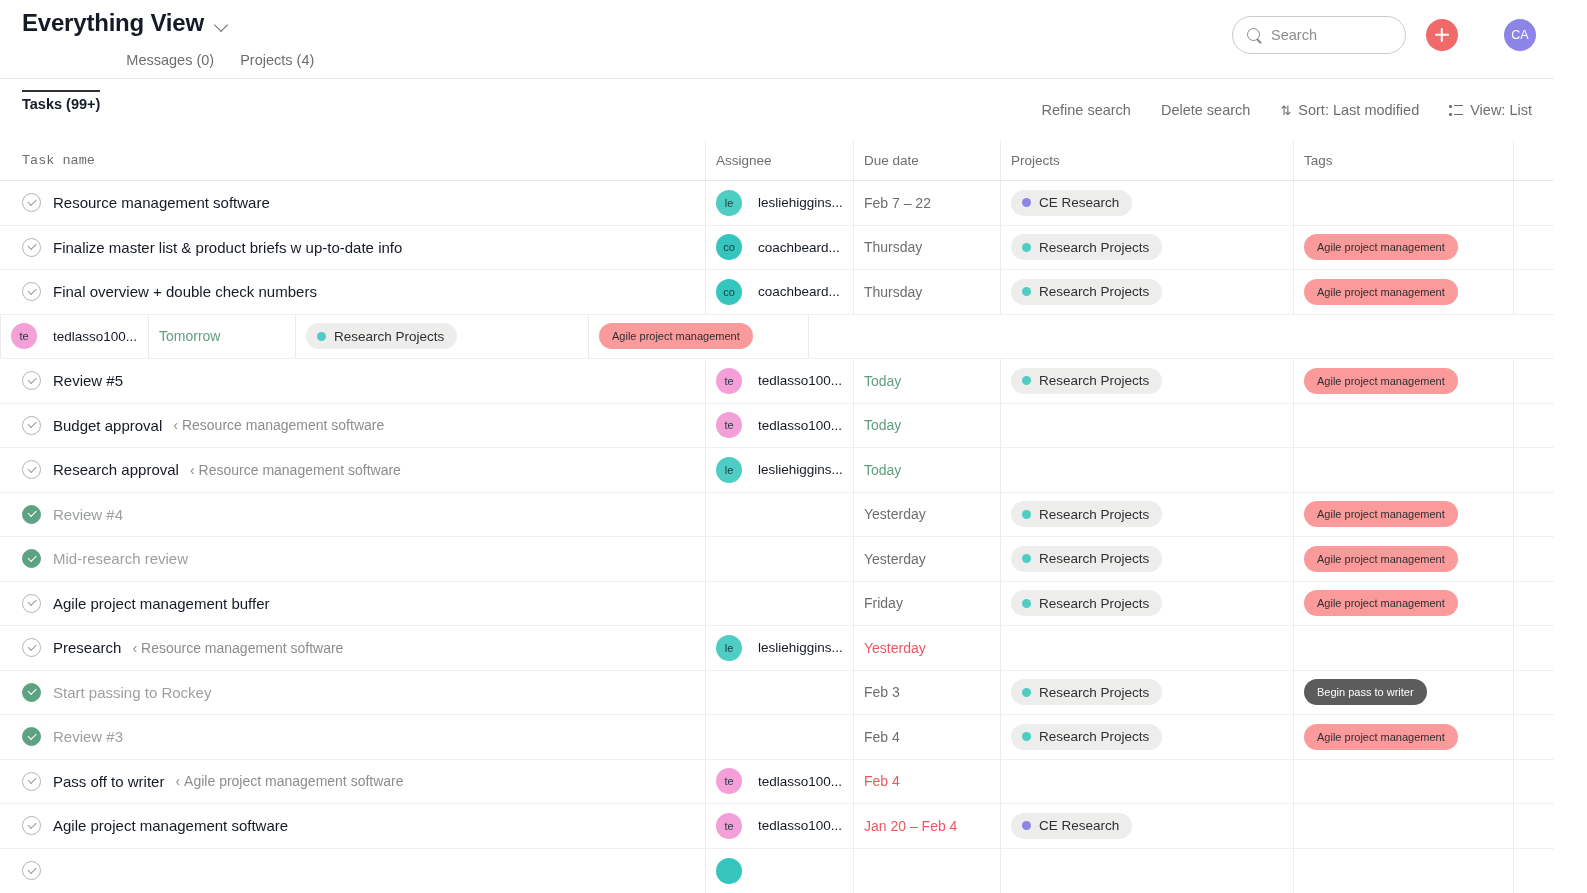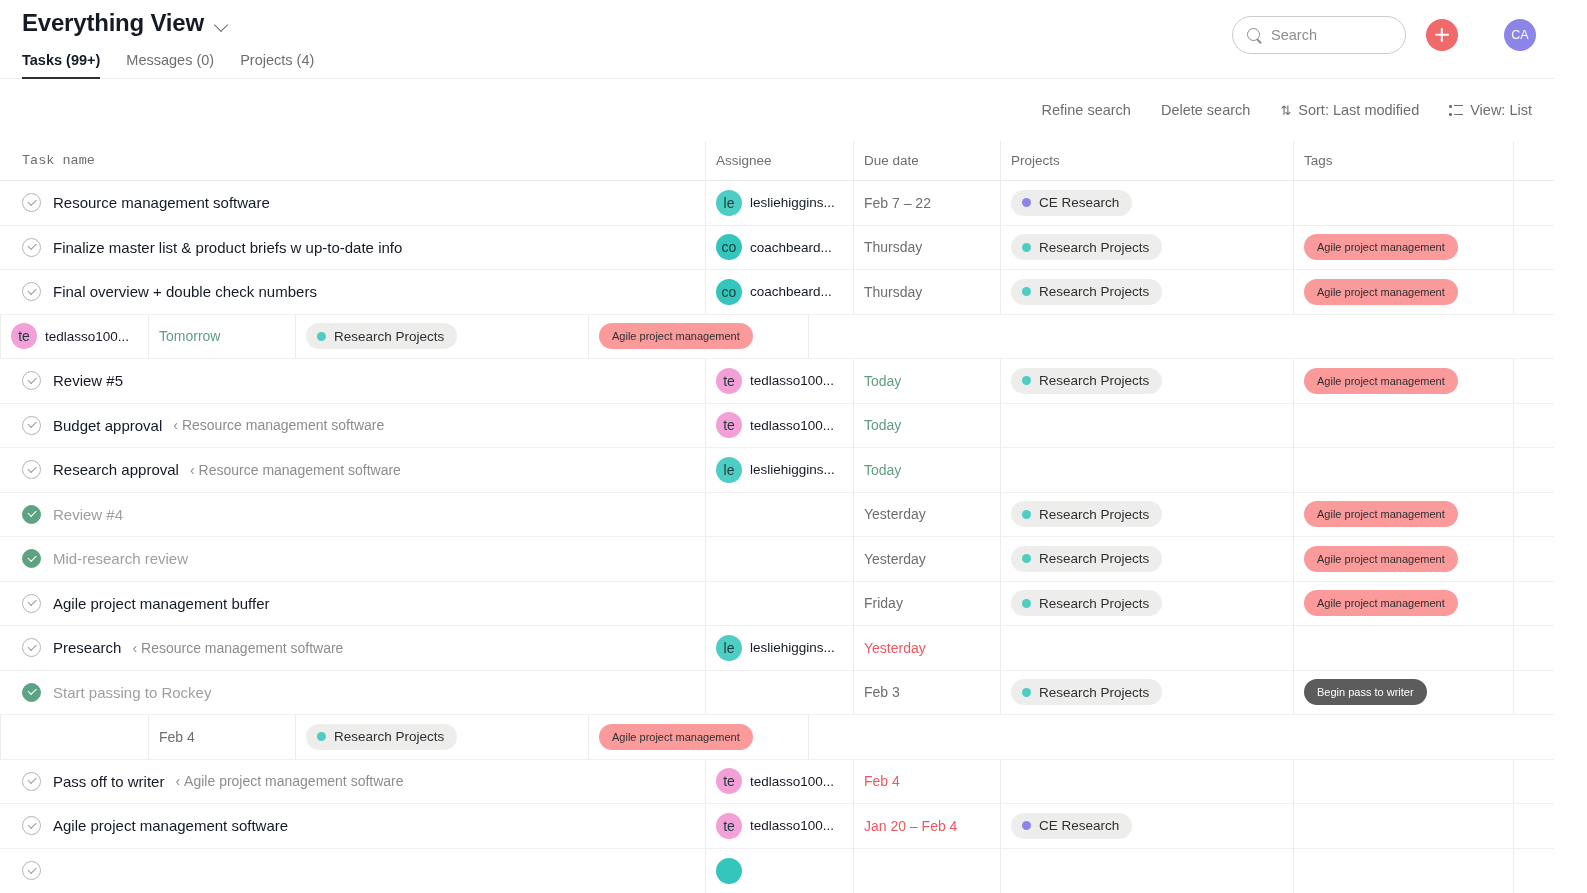--- a/index.html
+++ b/index.html
@@ -45,21 +45,21 @@
   .tabs { display: flex; gap: 26px; margin-top: 5px; height: 34px; }
   .tab {
     font-size: 14.5px;
     color: #6d6e6f;
     line-height: 30px;
     cursor: pointer;
     border-bottom: 2.5px solid transparent;
     padding-bottom: 1px;
     white-space: nowrap;
   }
-  .tab.active { color: #151b26; font-weight: bold; border-bottom-color: #2f3032; }
+  .tab.active { color: #151b26; font-weight: bold; border-bottom-color: #2f3032; margin-top: 44px; }
 
   
   .top-right {
     position: absolute;
     right: 18px; top: 16px;
     display: flex; align-items: center; gap: 20px;
   }
   .search-box {
     width: 174px; height: 38px;
     border: 1px solid #cfcbcb; border-radius: 19px;
@@ -175,21 +175,21 @@
   .row.done .task-name { color: #9ca0a3; }
   .parent-ref {
     font-size: 14px; color: #8d8d8d; margin-left: 11px; white-space: nowrap;
   }
   .parent-ref .caret { margin-right: 4px; }
 
   
   .avatar-sm {
     width: 26px; height: 26px; border-radius: 50%;
     display:flex; align-items:center; justify-content:center;
-    font-size: 14px; color:#1c3a3a; flex:0 0 auto; margin-right: 8px;
+    font-size: 11px; color:#1c3a3a; flex:0 0 auto; margin-right: 16px;
   }
   .assignee-name {
     font-size: 13.5px; color: #151b26;
     overflow: hidden; text-overflow: ellipsis; white-space: nowrap;
   }
 
   
   .due { font-size: 14px; color: #6d6e6f; white-space: nowrap; }
   .due.green { color: #5f9e7f; }
   .due.red   { color: #f0565f; }
@@ -521,20 +521,24 @@
             </div>
           </div>
           <div class="cell c-tags">
             <div class="tag-pill" style="background: rgb(92, 92, 92); color: rgb(255, 255, 255);">
               <span>Begin pass to writer</span>
             </div>
           </div>
           <div class="cell c-extra"></div>
         </div>
         <div class="row done">
+          <div class="cell first c-task">
+            <div class="check"></div>
+            <span class="task-name">Review #3</span>
+          </div>
           <div class="cell c-assign"></div>
           <div class="cell c-due">
             <span class="due">Feb 4</span>
           </div>
           <div class="cell c-proj">
             <div class="proj-pill">
               <span class="proj-dot" style="background: rgb(78, 205, 196);"></span>
               <span class="proj-label">Research Projects</span>
             </div>
           </div>

